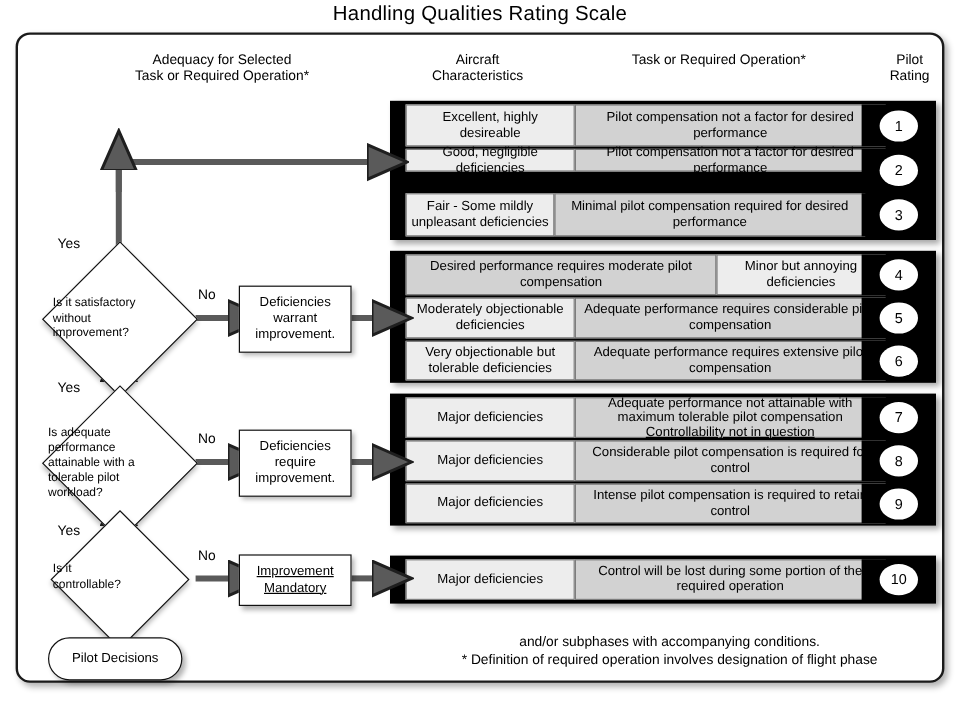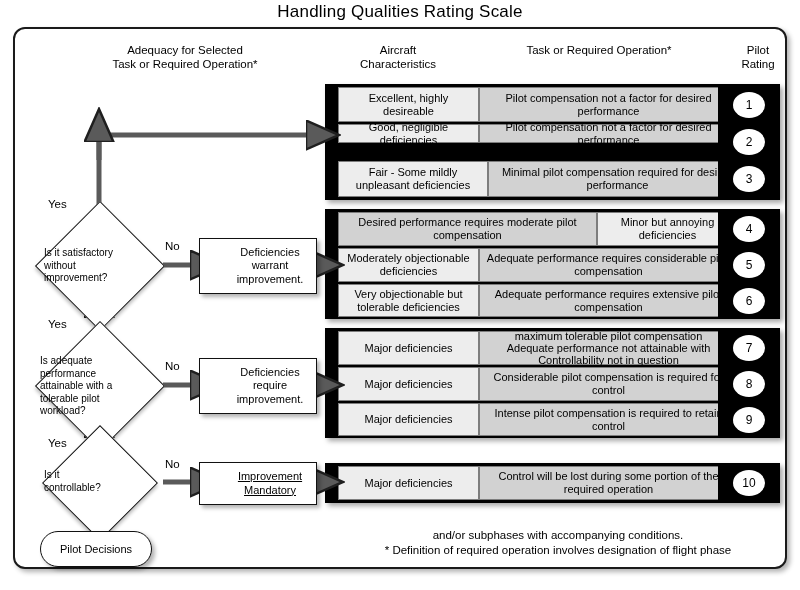--- a/index.html
+++ b/index.html
@@ -71,21 +71,21 @@
     box-shadow:2px 2px 4px rgba(0,0,0,.28);
   }
   .diamond-lbl{
     position:absolute;text-align:left;font-size:10px;
     line-height:12.5px;color:#000;
   }
   .rbox{
     position:absolute;background:#fff;border:1.6px solid #111;
     box-shadow:3px 3px 4px rgba(0,0,0,.30);
     display:flex;align-items:center;justify-content:center;
-    text-align:left;font-size:11px;line-height:13.5px;color:#000;padding-left:24px;
+    text-align:left;font-size:11px;line-height:13.5px;color:#000;
   }
   .oval{
     position:absolute;background:#fff;border:1.6px solid #111;
     border-radius:22px;
     box-shadow:3px 3px 4px rgba(0,0,0,.30);
     display:flex;align-items:center;justify-content:center;
     font-size:11px;color:#000;
   }
   .lbl{position:absolute;font-size:11.5px;color:#000;}
 
@@ -133,21 +133,21 @@
 
     <div class="grow" style="top:40px;width:439px;height:19px;">
       <div class="cell cell-ac" style="width:141px;">Good, negligible deficiencies</div>
       <div class="cell cell-dm" style="width:259px;">Pilot compensation not a factor for desired performance</div>
     </div>
     <div class="rate" style="left:393px;top:40px;width:62px;height:35px;">
       <div class="bubble">2</div>
     </div>
 
     <div class="grow" style="top:77px;width:439px;height:36px;">
-      <div class="cell cell-ac" style="width:150px;">Fair - Some mildly unpleasant deficiencies</div>
+      <div class="cell cell-ac" style="width:124px;">Fair - Some mildly unpleasant deficiencies</div>
       <div class="cell cell-dm" style="width:259px;">Minimal pilot compensation required for desired performance</div>
     </div>
     <div class="rate" style="left:393px;top:77px;width:62px;height:36px;">
       <div class="bubble">3</div>
     </div>
   </div>
 
   <div class="group" style="left:325px;top:209px;width:455px;height:110px;">
     <div class="grow" style="top:3px;width:439px;height:34px;">
       <div class="cell cell-dm" style="width:259px;">Desired performance requires moderate pilot compensation</div>
@@ -169,22 +169,22 @@
     </div>
     <div class="rate" style="left:393px;top:75px;width:62px;height:33px;">
       <div class="bubble">6</div>
     </div>
   </div>
 
   <div class="group" style="left:325px;top:328px;width:455px;height:110px;">
     <div class="grow" style="top:3px;width:439px;height:34px;">
       <div class="cell cell-ac" style="width:141px;">Major deficiencies</div>
       <div class="cell cell-dm" style="width:259px;flex-direction:column;line-height:12px;">
+        <div>Adequate performance not attainable with</div>
         <div>maximum tolerable pilot compensation</div>
-        <div>Adequate performance not attainable with</div>
         <div class="uline">Controllability not in question</div>
       </div>
     </div>
     <div class="rate" style="left:393px;top:3px;width:62px;height:34px;">
       <div class="bubble">7</div>
     </div>
     <div class="grow" style="top:39px;width:439px;height:34px;">
       <div class="cell cell-ac" style="width:141px;">Major deficiencies</div>
       <div class="cell cell-dm" style="width:259px;">Considerable pilot compensation is required for control</div>
     </div>

